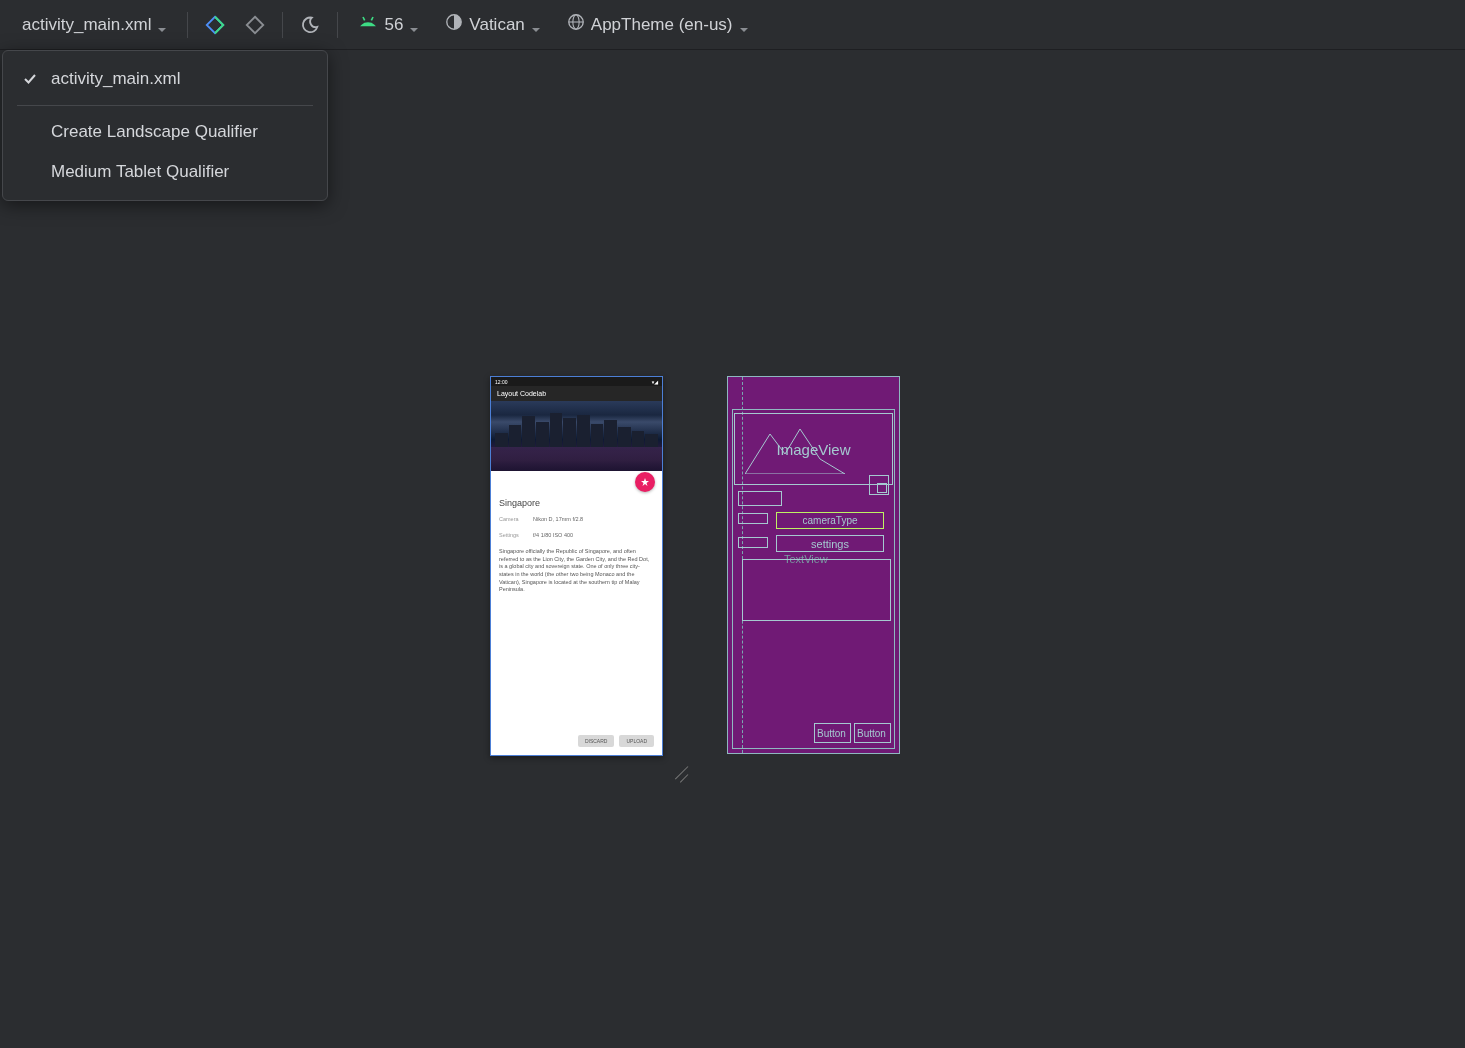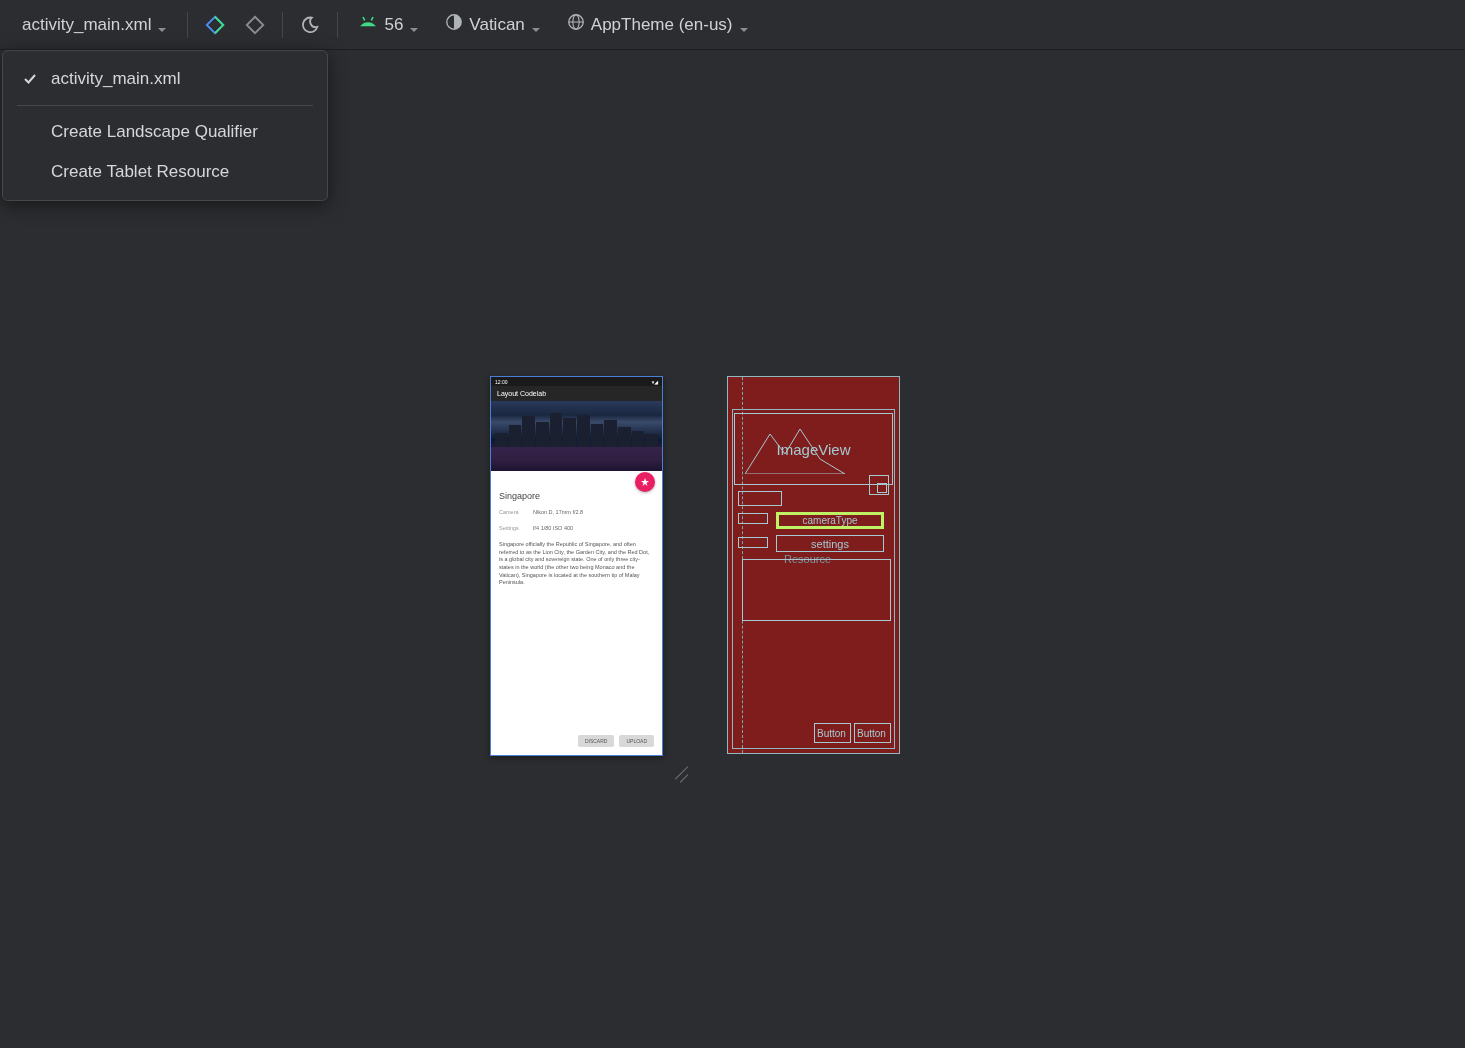--- a/index.html
+++ b/index.html
@@ -154,21 +154,21 @@
     width: 20px;
     height: 20px;
     border-radius: 50%;
     background: #e91e63;
     display: flex;
     align-items: center;
     justify-content: center;
     box-shadow: 0 1px 3px rgba(0,0,0,0.3);
   }
   .phone-content {
-    padding: 20px 8px 8px 8px;
+    padding: 27px 8px 8px 8px;
     font-size: 6px;
     color: #333;
   }
   .phone-title {
     font-size: 9px;
     color: #444;
     margin-bottom: 8px;
   }
   .phone-row {
     display: flex;
@@ -215,21 +215,21 @@
   .resize-handle::before { width: 18px; right: 0; top: 4px; }
   .resize-handle::after { width: 11px; right: 0; top: 12px; }
 
   
   .phone-blueprint {
     position: absolute;
     left: 727px;
     top: 326px;
     width: 173px;
     height: 378px;
-    background: #7f1d1d;
+    background: #701a75;
     border: 1px solid #8fb8c0;
   }
   .bp-inner {
     position: absolute;
     left: 4px;
     right: 4px;
     top: 32px;
     bottom: 4px;
     border: 1px solid #8fb8c0;
   }
@@ -294,21 +294,21 @@
     width: 30px;
     height: 11px;
     border: 1px solid #a5c9d0;
   }
   .bp-camera {
     position: absolute;
     left: 48px;
     top: 135px;
     width: 108px;
     height: 17px;
-    border: 3px solid #bef264;
+    border: 1px solid #bef264;
     display: flex;
     align-items: center;
     justify-content: center;
     font-size: 10px;
     color: #a5c9d0;
   }
   .bp-small3 {
     position: absolute;
     left: 10px;
     top: 160px;
@@ -455,21 +455,21 @@
     </span>
     <span>activity_main.xml</span>
   </div>
   <div class="dropdown-sep"></div>
   <div class="dropdown-item">
     <span class="dropdown-check"></span>
     <span>Create Landscape Qualifier</span>
   </div>
   <div class="dropdown-item">
     <span class="dropdown-check"></span>
-    <span>Create Tablet Resource</span>
+    <span>Medium Tablet Qualifier</span>
   </div>
 </div>
 
 <div class="canvas">
 
   <div class="phone-design">
     <div class="phone-statusbar">
       <span>12:00</span>
       <span>▾◢</span>
     </div>
@@ -526,19 +526,19 @@
           <path d="M0 50 L25 10 L40 30 L55 5 L75 35 L100 50 Z" fill="none" stroke="#a5c9d0" stroke-width="1"></path>
         </svg>
       <span style="position:relative">ImageView</span>
     </div>
     <div class="bp-fab"></div>
     <div class="bp-small1"></div>
     <div class="bp-small2"></div>
     <div class="bp-camera">cameraType</div>
     <div class="bp-small3"></div>
     <div class="bp-settings">settings</div>
-    <div class="bp-textview-label">Resource</div>
+    <div class="bp-textview-label">TextView</div>
     <div class="bp-textview"></div>
     <div class="bp-btn1">Button</div>
     <div class="bp-btn2">Button</div>
   </div>
 
 </div>
 
 </body></html>

